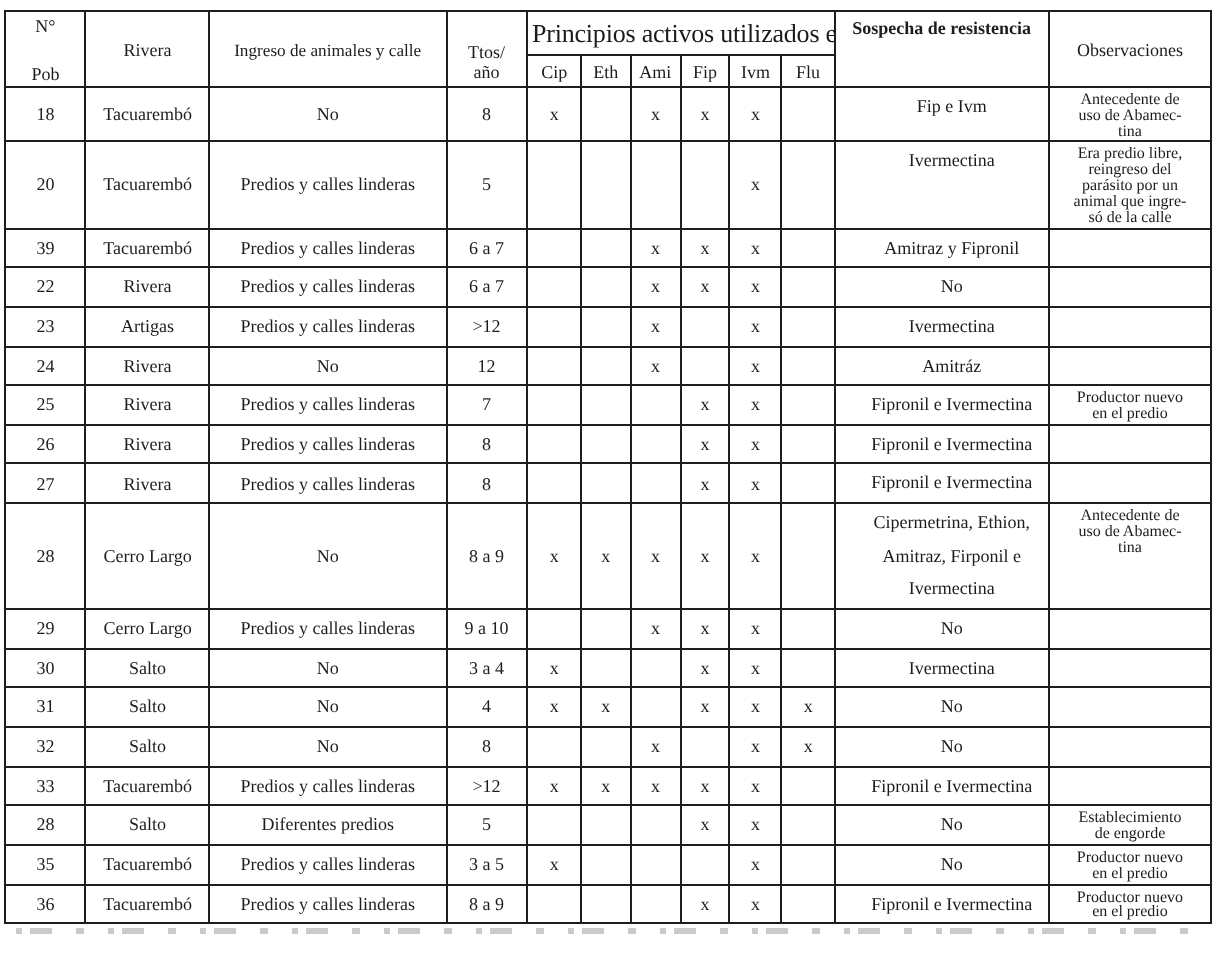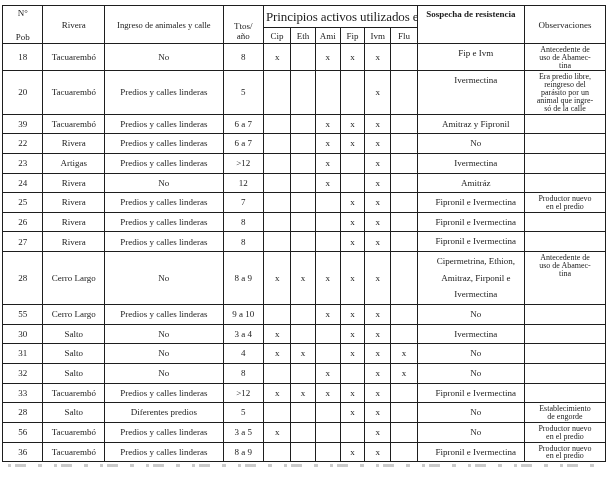--- a/index.html
+++ b/index.html
@@ -274,21 +274,21 @@
     <td class="mark">x</td>
     <td class="mark"></td>
     <td class="sospecha">Cipermetrina, Ethion,
 Amitraz, Firponil e
 Ivermectina</td>
     <td class="obs">Antecedente de
 uso de Abamec-
 tina</td>
   </tr>
         <tr>
-    <td>55</td>
+    <td>29</td>
     <td>Cerro Largo</td>
     <td>Predios y calles linderas</td>
     <td>9 a 10</td>
     <td class="mark"></td>
     <td class="mark"></td>
     <td class="mark">x</td>
     <td class="mark">x</td>
     <td class="mark">x</td>
     <td class="mark"></td>
     <td class="sospecha">No</td>
@@ -359,21 +359,21 @@
     <td class="mark"></td>
     <td class="mark"></td>
     <td class="mark">x</td>
     <td class="mark">x</td>
     <td class="mark"></td>
     <td class="sospecha">No</td>
     <td class="obs">Establecimiento
 de engorde</td>
   </tr>
         <tr>
-    <td>56</td>
+    <td>35</td>
     <td>Tacuarembó</td>
     <td>Predios y calles linderas</td>
     <td>3 a 5</td>
     <td class="mark">x</td>
     <td class="mark"></td>
     <td class="mark"></td>
     <td class="mark"></td>
     <td class="mark">x</td>
     <td class="mark"></td>
     <td class="sospecha">No</td>

